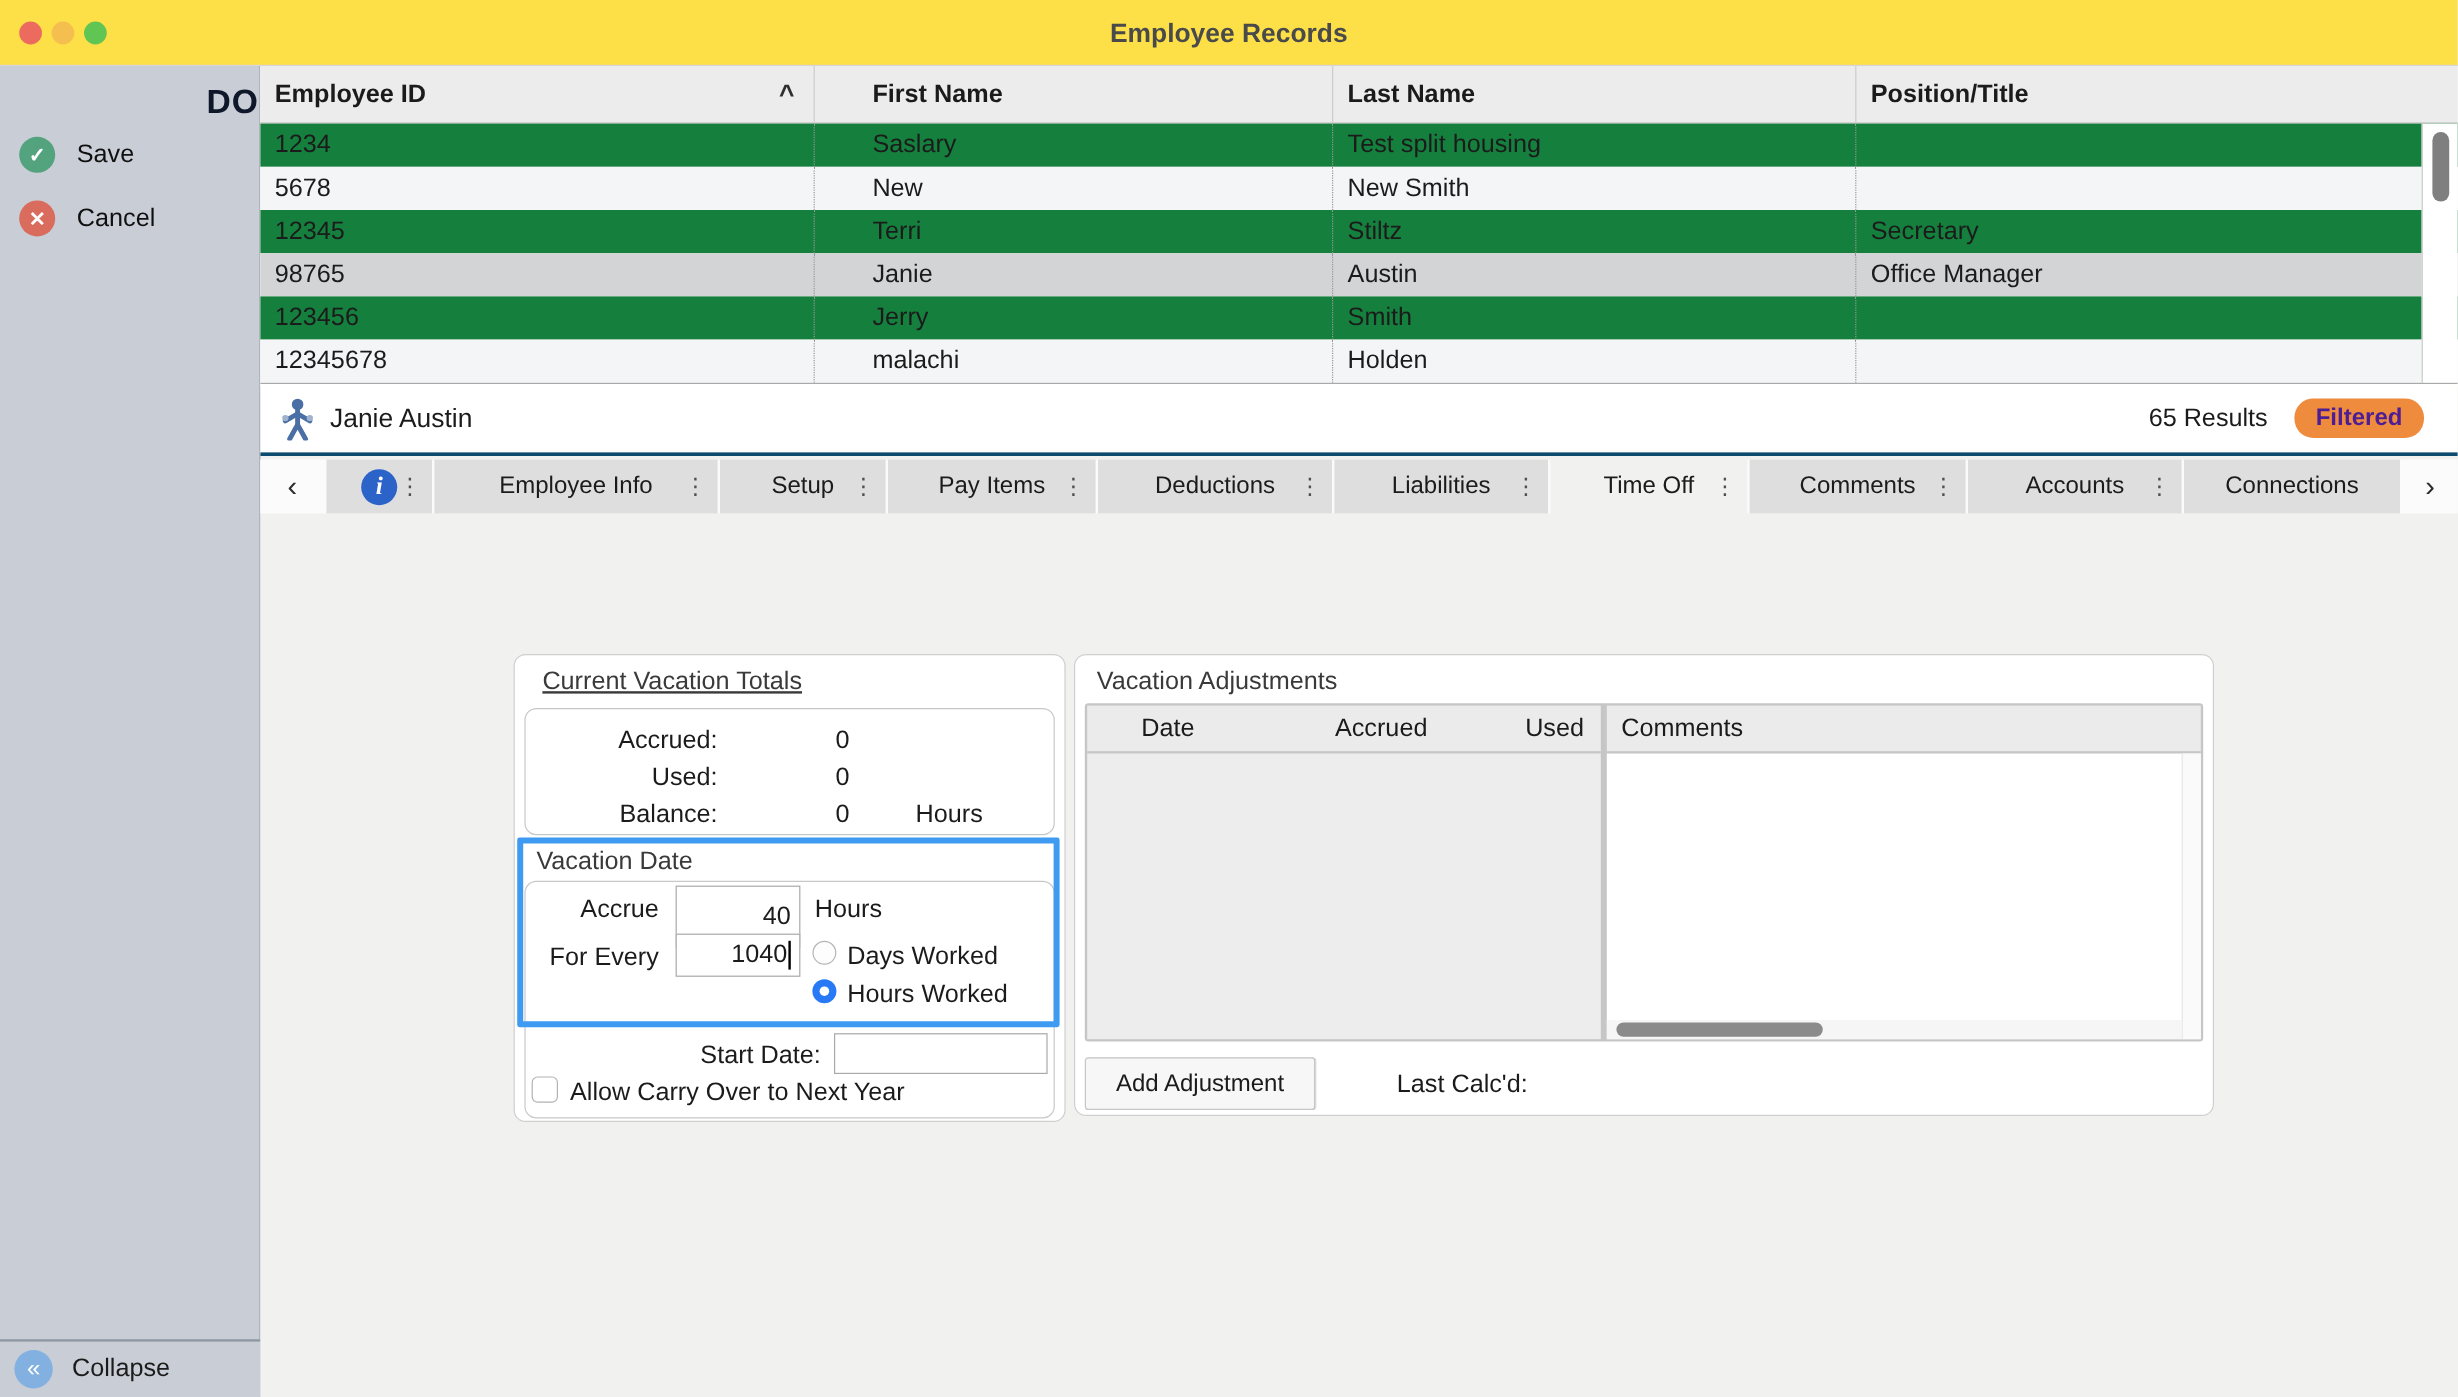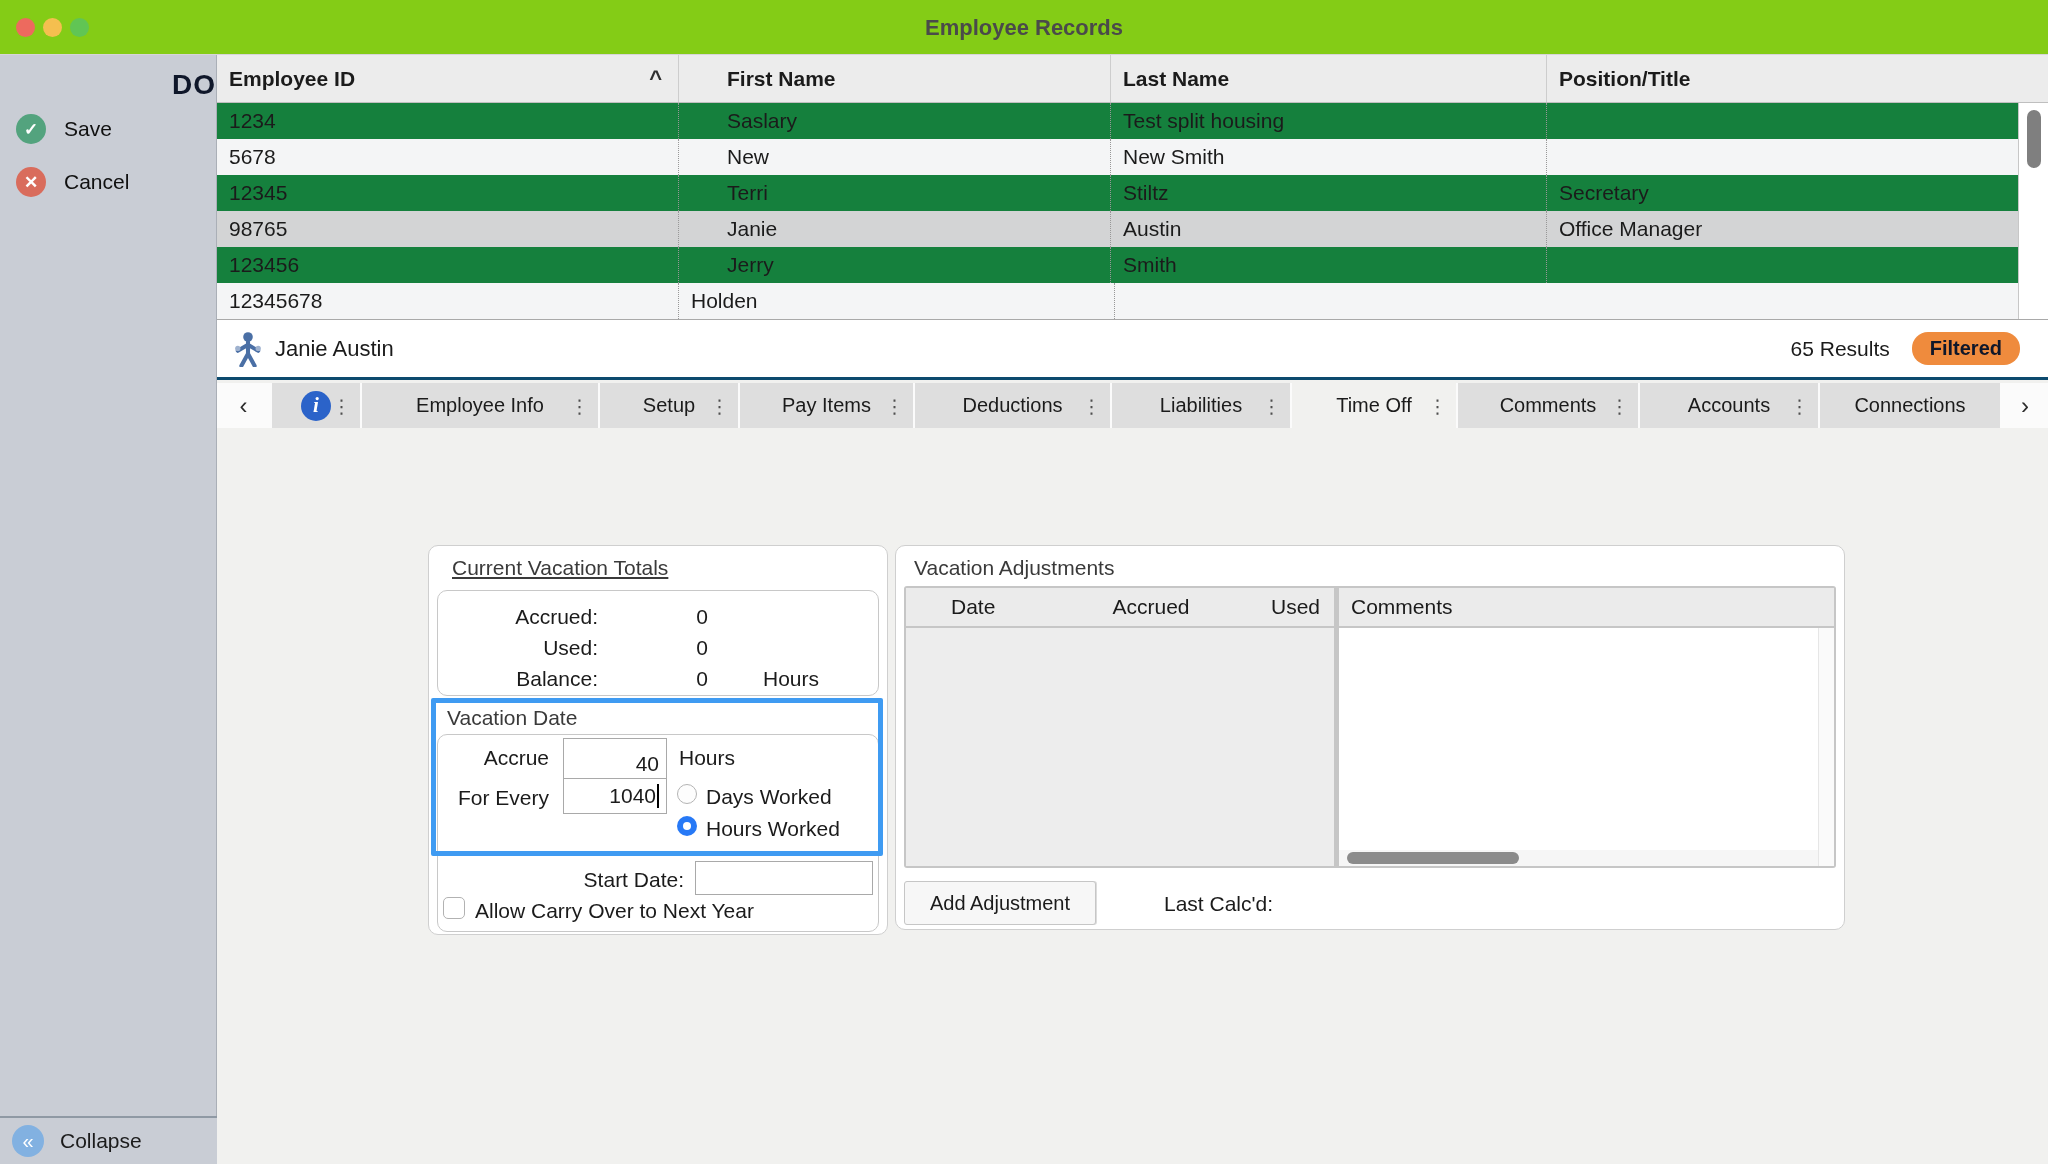--- a/index.html
+++ b/index.html
@@ -1,20 +1,20 @@
 <!DOCTYPE html>
 <html><head>
 <meta charset="utf-8">
 <style>
   * { margin:0; padding:0; box-sizing:border-box; }
   html,body { width:2048px; height:1164px; }
   body { position:relative; font-family:"Liberation Sans", sans-serif; background:#f1f1ef; overflow:hidden; color:#1b1b1b; }
 
   
-  .titlebar { position:absolute; left:0; top:0; width:2048px; height:55px; background:#84cc16; border-bottom:1px solid #d7d5d8; }
+  .titlebar { position:absolute; left:0; top:0; width:2048px; height:55px; background:#fde047; border-bottom:1px solid #d7d5d8; }
   .lights { position:absolute; left:16px; top:18px; display:flex; gap:8px; }
   .light { width:19px; height:19px; border-radius:50%; }
   .light.red { background:#ed6a5e; }
   .light.yellow { background:#f5bf4f; }
   .light.green { background:#61c554; }
   .win-title { position:absolute; left:0; right:0; top:0; height:55px; line-height:55px; text-align:center; font-size:22px; font-weight:bold; color:#4a4a4a; }
 
   
   .sidebar { position:absolute; left:0; top:55px; width:217px; height:1109px; background:#c9cdd5; border-right:1px solid #aaafb7; }
   .sidebar-header { margin-top:14px; text-align:right; font-size:28px; font-weight:bold; color:#0f172a; letter-spacing:1px; }
@@ -44,21 +44,21 @@
   .sort-caret { position:absolute; right:16px; top:0; font-size:22px; font-weight:bold; color:#2f2f2f; }
   .vscroll-gutter { position:absolute; right:0; top:48px; width:30px; height:219px; background:#fff; border-left:1px solid #c7c7c7; }
   .vscroll-thumb { position:absolute; left:8px; top:7px; width:14px; height:58px; background:#7f7f7f; border-radius:7px; }
 
   
   .record-bar { position:absolute; left:0; top:264px; width:1831px; height:61px; background:#fff; border-top:1px solid #a9a9a9; border-bottom:3px solid #0c4a6e; display:flex; align-items:center; }
   .person-ico { margin-left:16px; width:30px; height:36px; }
   .record-name { margin-left:12px; font-size:22px; }
   .record-right { position:absolute; right:28px; display:flex; align-items:center; gap:22px; }
   .results-count { font-size:21px; }
-  .filtered-badge { background:#ef8b3d; color:#0f172a; font-size:20px; font-weight:bold; padding:5px 18px; border-radius:16px; }
+  .filtered-badge { background:#ef8b3d; color:#4c1d95; font-size:20px; font-weight:bold; padding:5px 18px; border-radius:16px; }
 
   
   .tabbar { position:absolute; left:0; top:328px; width:1831px; height:45px; background:#fbfbfb; display:flex; gap:2px; font-size:20px; }
   .tabcell { background:#dedede; height:45px; display:flex; align-items:center; justify-content:center; position:relative; cursor:default; }
   .tabcell.navcell { background:#fbfbfb; font-size:24px; color:#2c2c2c; }
   .tabcell.selected { background:#f1f1ef; }
   .tab-dots { position:absolute; right:9px; top:50%; transform:translateY(-50%); color:#4f4f4f; font-size:19px; }
   .info-circle { width:30px; height:30px; border-radius:50%; background:#2b63c9; color:#fff; display:flex; align-items:center; justify-content:center; font-family:"Liberation Serif", serif; font-weight:bold; font-size:21px; font-style:italic; }
 
   
@@ -173,20 +173,21 @@
       <div class="td c3">Office Manager</div>
     </div>
     <div class="trow">
       <div class="td c0">123456</div>
       <div class="td c1">Jerry</div>
       <div class="td c2">Smith</div>
       <div class="td c3"></div>
     </div>
     <div class="trow alt">
       <div class="td c0">12345678</div>
+      <div class="td c1">malachi</div>
       <div class="td c2">Holden</div>
       <div class="td c3"></div>
     </div>
     <div class="vscroll-gutter">
       <div class="vscroll-thumb"></div>
     </div>
   </div>
 
   <div class="record-bar">
     <svg class="person-ico" viewBox="0 0 24 30">

